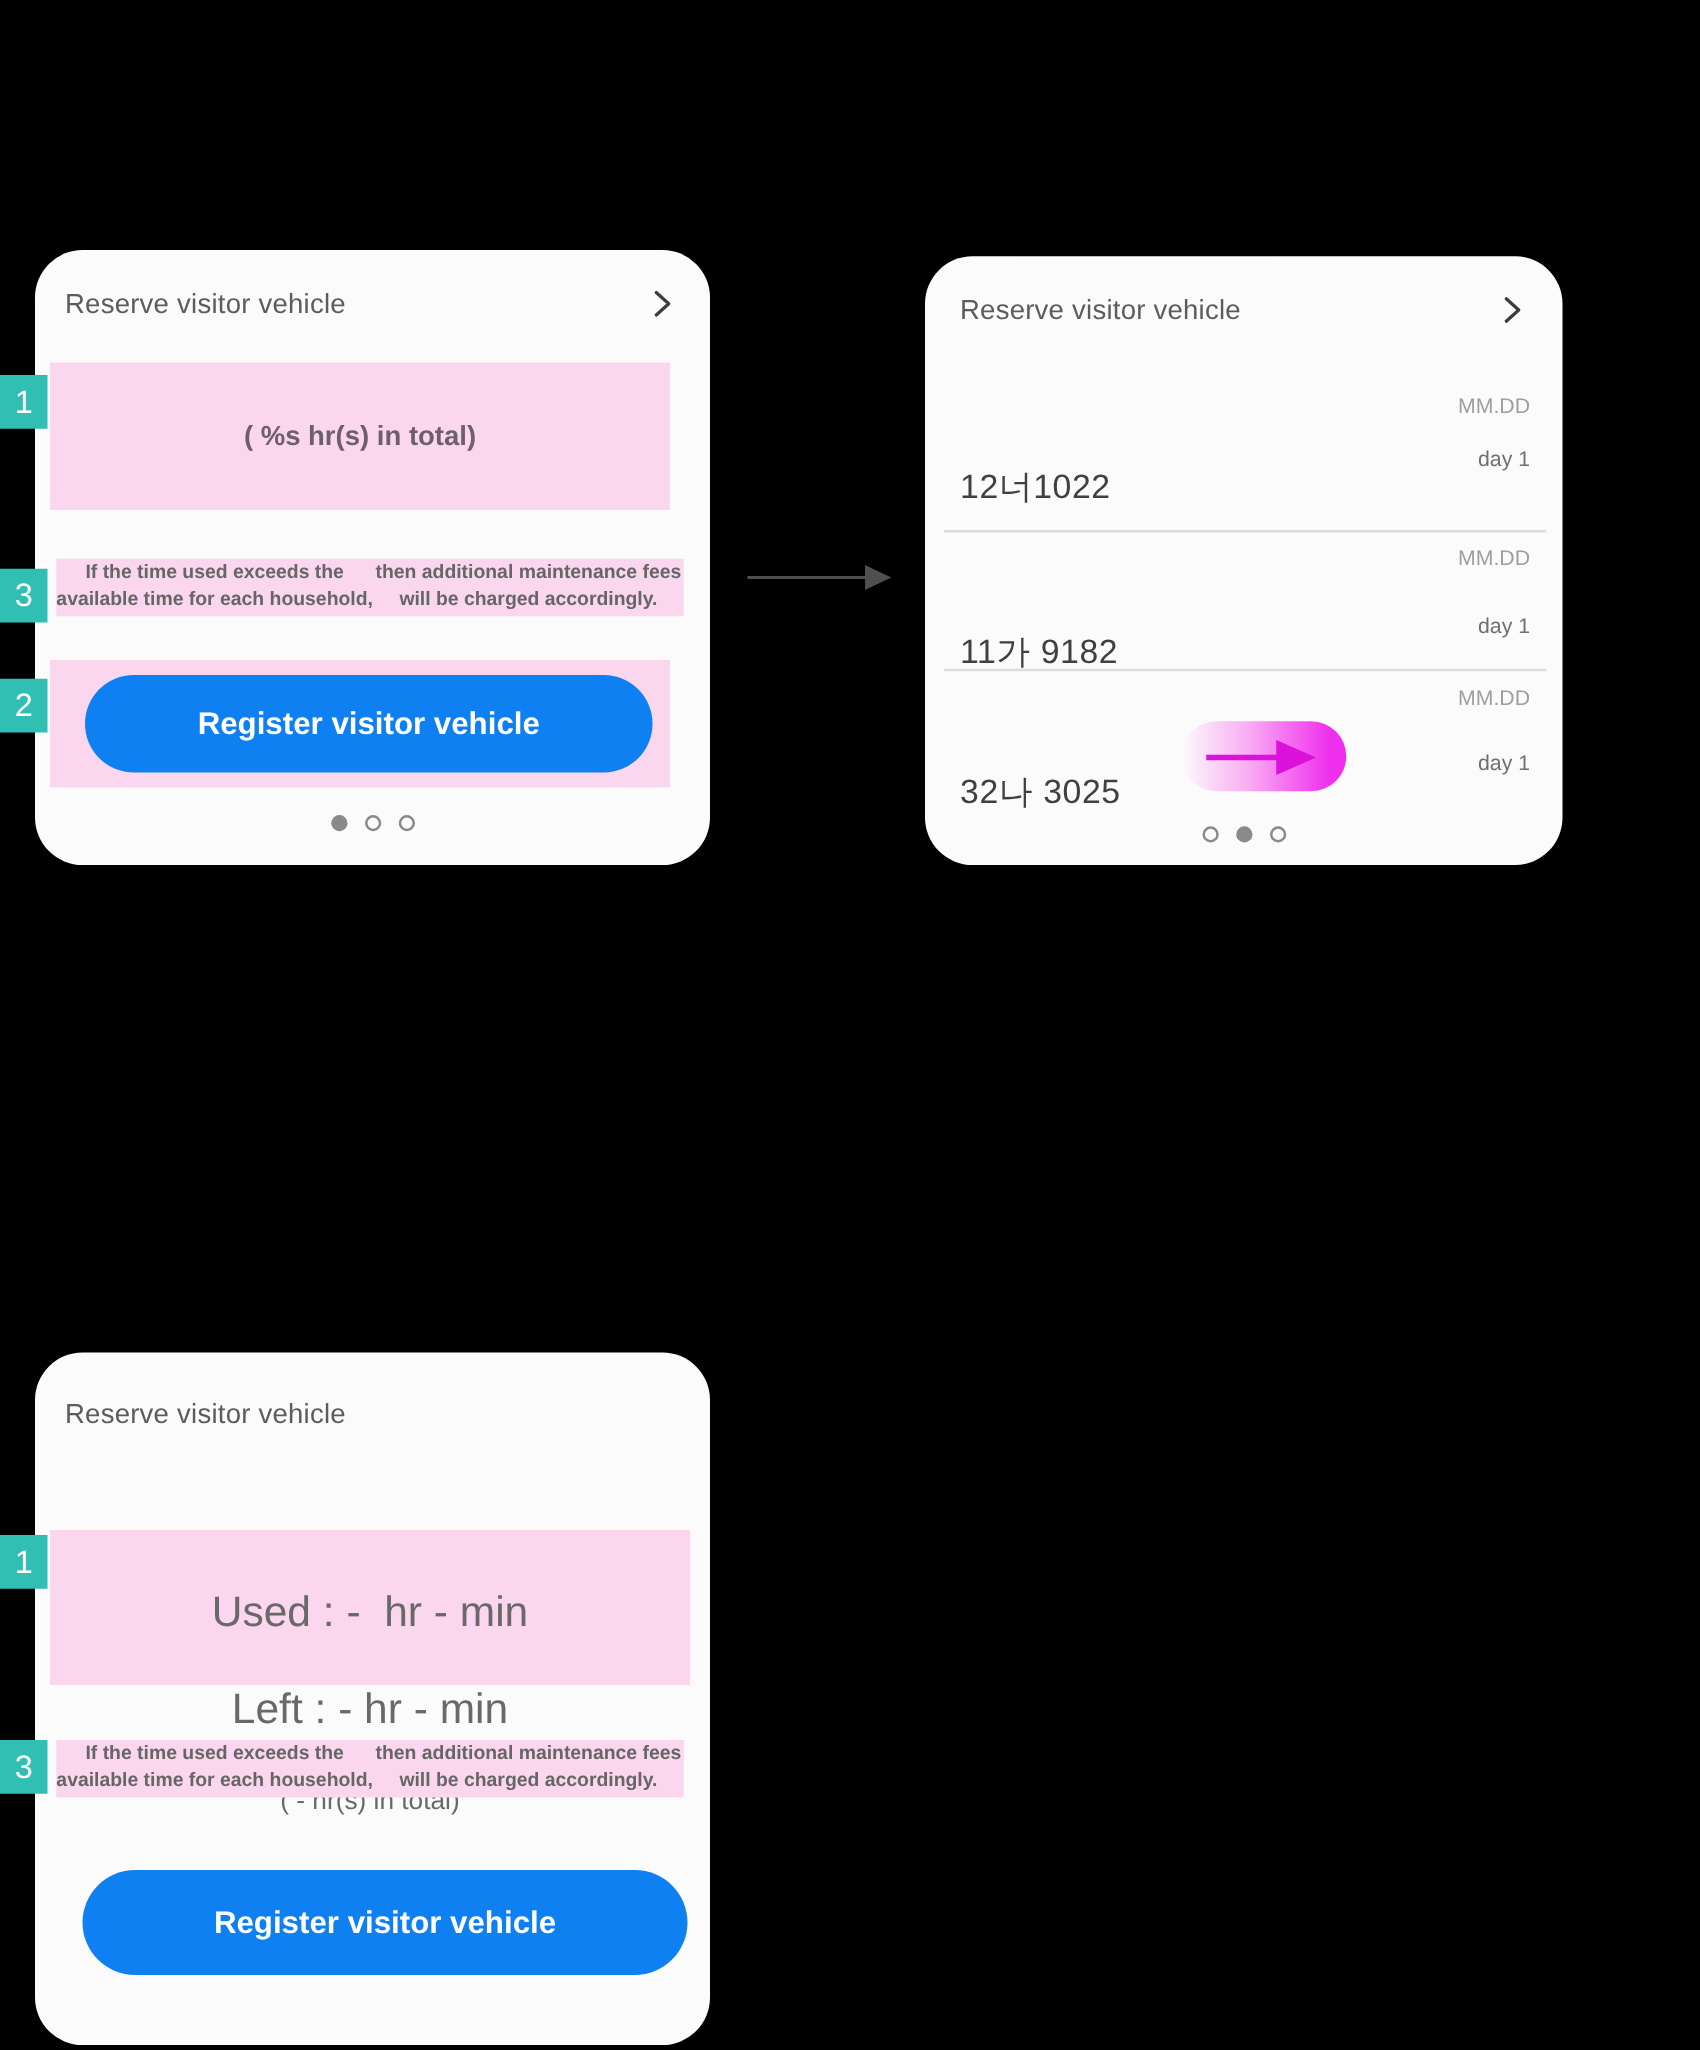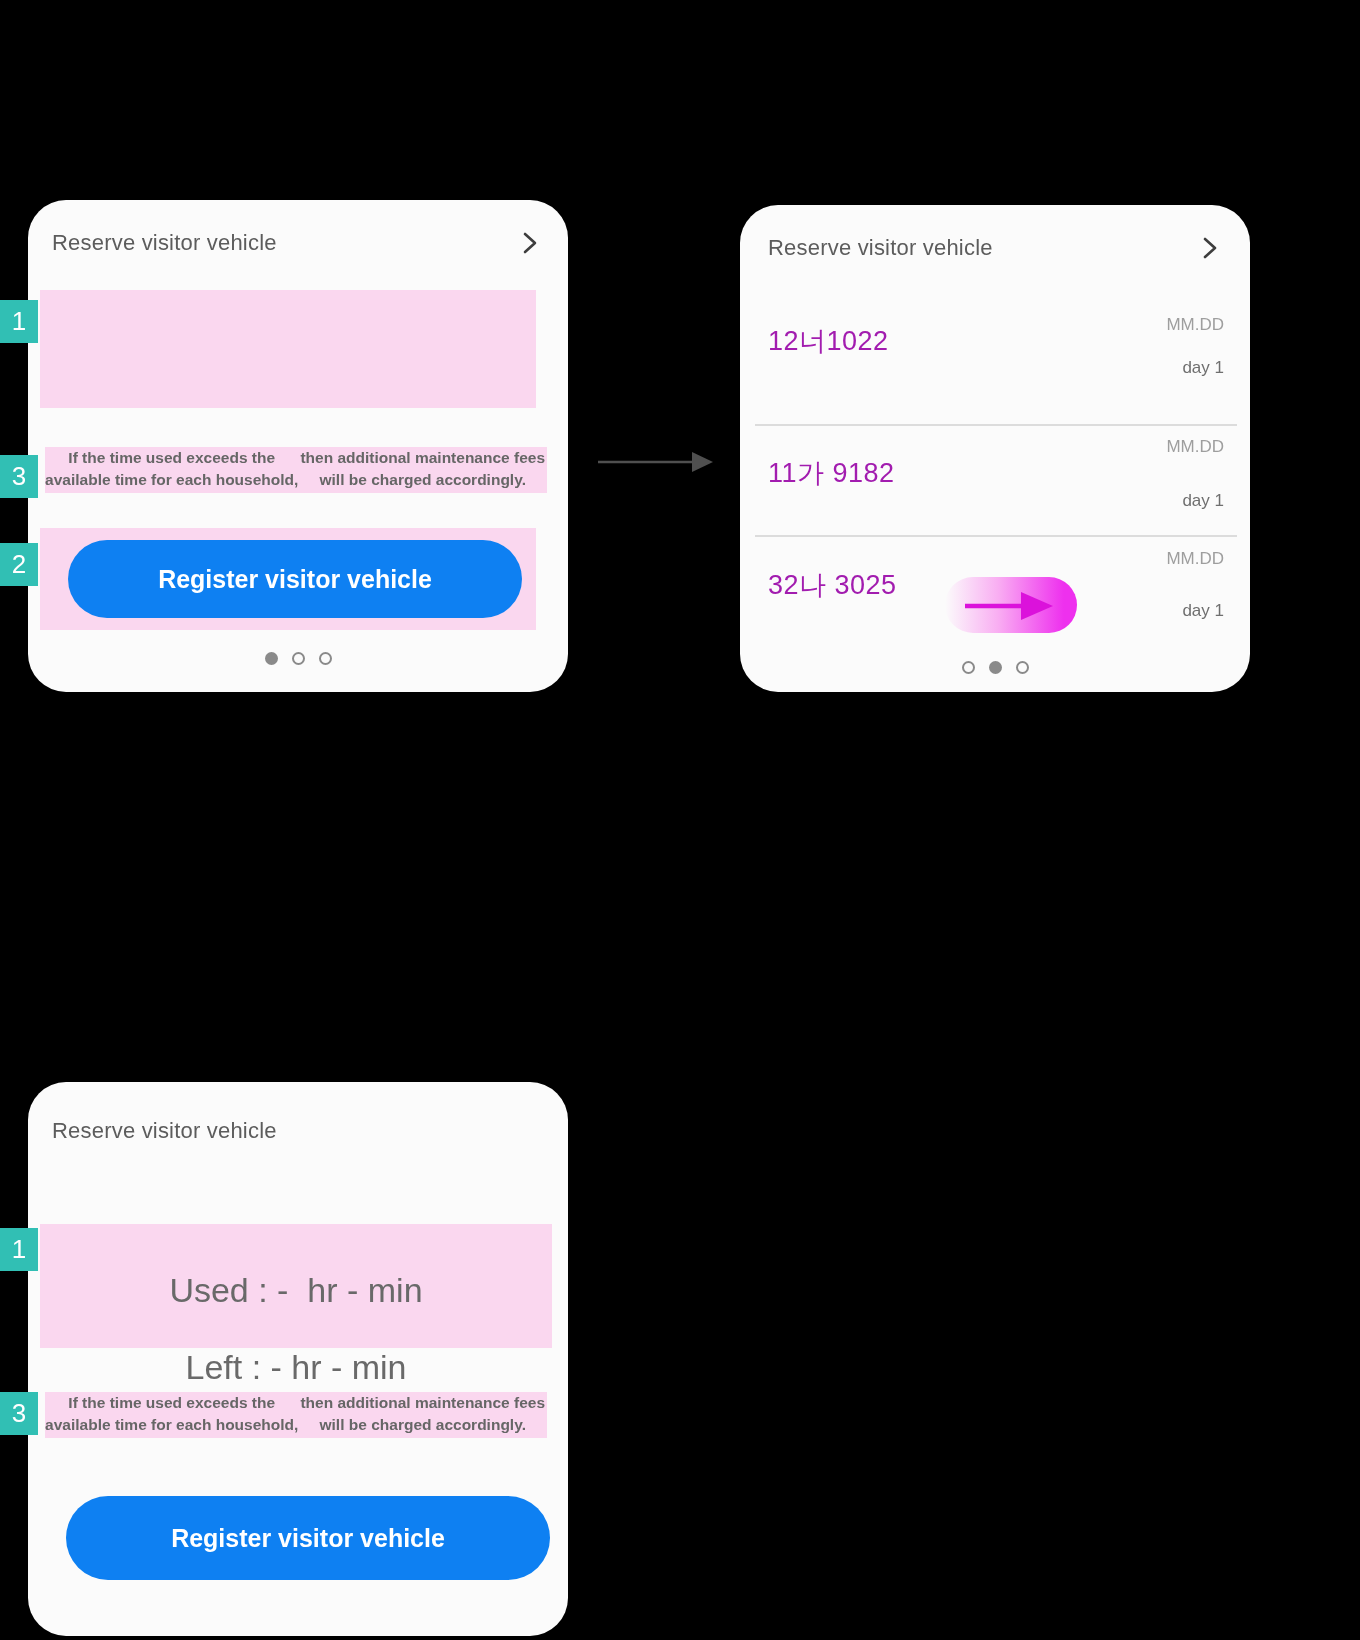--- a/index.html
+++ b/index.html
@@ -25,21 +25,21 @@
        justify-content:center;color:#fff;font-weight:bold;font-size:25px;cursor:pointer;}
   
   .badge{position:absolute;left:0;width:38px;height:43px;background:#31BFB4;color:#fff;
          display:flex;align-items:center;justify-content:center;font-size:26px;}
   
   .dots{position:absolute;left:0;right:0;display:flex;justify-content:center;gap:14px;}
   .dot{width:13px;height:13px;border-radius:50%;box-sizing:border-box;}
   .dot.filled{background:#8A8A8A;}
   .dot.ring{border:2.5px solid #8A8A8A;background:transparent;}
   
-  .plate{position:absolute;left:28px;font-size:27px;color:#a21caf;letter-spacing:.5px;}
+  .plate{position:absolute;left:28px;font-size:27px;color:#404040;letter-spacing:.5px;margin-top:48px;}
   .rdate{position:absolute;right:26px;font-size:17px;color:#9E9E9E;text-align:right;}
   .rday{position:absolute;right:26px;font-size:17px;color:#6F6F6F;text-align:right;}
   .sep{position:absolute;left:15px;width:482px;height:1.5px;background:#DCDCDC;}
   .pill{position:absolute;left:205px;top:372px;width:132px;height:56px;border-radius:28px;
         background:linear-gradient(to right, rgba(255,255,255,0.05), #F9AEF2 40%, #EE30EE 90%);}
   .flow-arrow{position:absolute;left:596px;top:448px;}
 </style>
 </head>
 <body>
 
@@ -48,20 +48,21 @@
   <div class="card" style="left:28px;top:200px;width:540px;height:492px;">
     <div class="card-title">Reserve visitor vehicle</div>
     <div class="chevron">
       <svg width="24" height="26" viewBox="0 0 24 26">
         <path d="M7 4 L17 13 L7 22" fill="none" stroke="#3D3D3D" stroke-width="2.6" stroke-linecap="round" stroke-linejoin="round"></path>
       </svg>
     </div>
 
     <div class="hl" style="left:12px;top:90px;width:496px;height:118px;"></div>
     <div class="u-lines" style="left:12px;top:96px;width:496px;">
+      <div class="u3">( %s hr(s) in total)</div>
     </div>
 
     <div class="note hl" style="left:17px;top:247px;width:502px;height:46px;">
       <div>If the time used exceeds the available time for each household,</div>
       <div>then additional maintenance fees will be charged accordingly.</div>
     </div>
 
     <div class="hl" style="left:12px;top:328px;width:496px;height:102px;"></div>
     <div class="btn" style="left:40px;top:340px;width:454px;height:78px;">
       <span>Register visitor vehicle</span>
@@ -132,20 +133,21 @@
     </div>
   </div>
 
   <div class="card" style="left:28px;top:1082px;width:540px;height:554px;">
     <div class="card-title" style="top:36px;">Reserve visitor vehicle</div>
 
     <div class="hl" style="left:12px;top:142px;width:512px;height:124px;"></div>
     <div class="u-lines" style="left:12px;top:152px;width:512px;">
       <div class="g1">Used : -  hr - min</div>
       <div class="g2">Left : - hr - min</div>
+      <div class="g3">( - hr(s) in total)</div>
     </div>
 
     <div class="note hl" style="left:17px;top:310px;width:502px;height:46px;">
       <div>If the time used exceeds the available time for each household,</div>
       <div>then additional maintenance fees will be charged accordingly.</div>
     </div>
 
     <div class="btn" style="left:38px;top:414px;width:484px;height:84px;">
       <span>Register visitor vehicle</span>
     </div>

